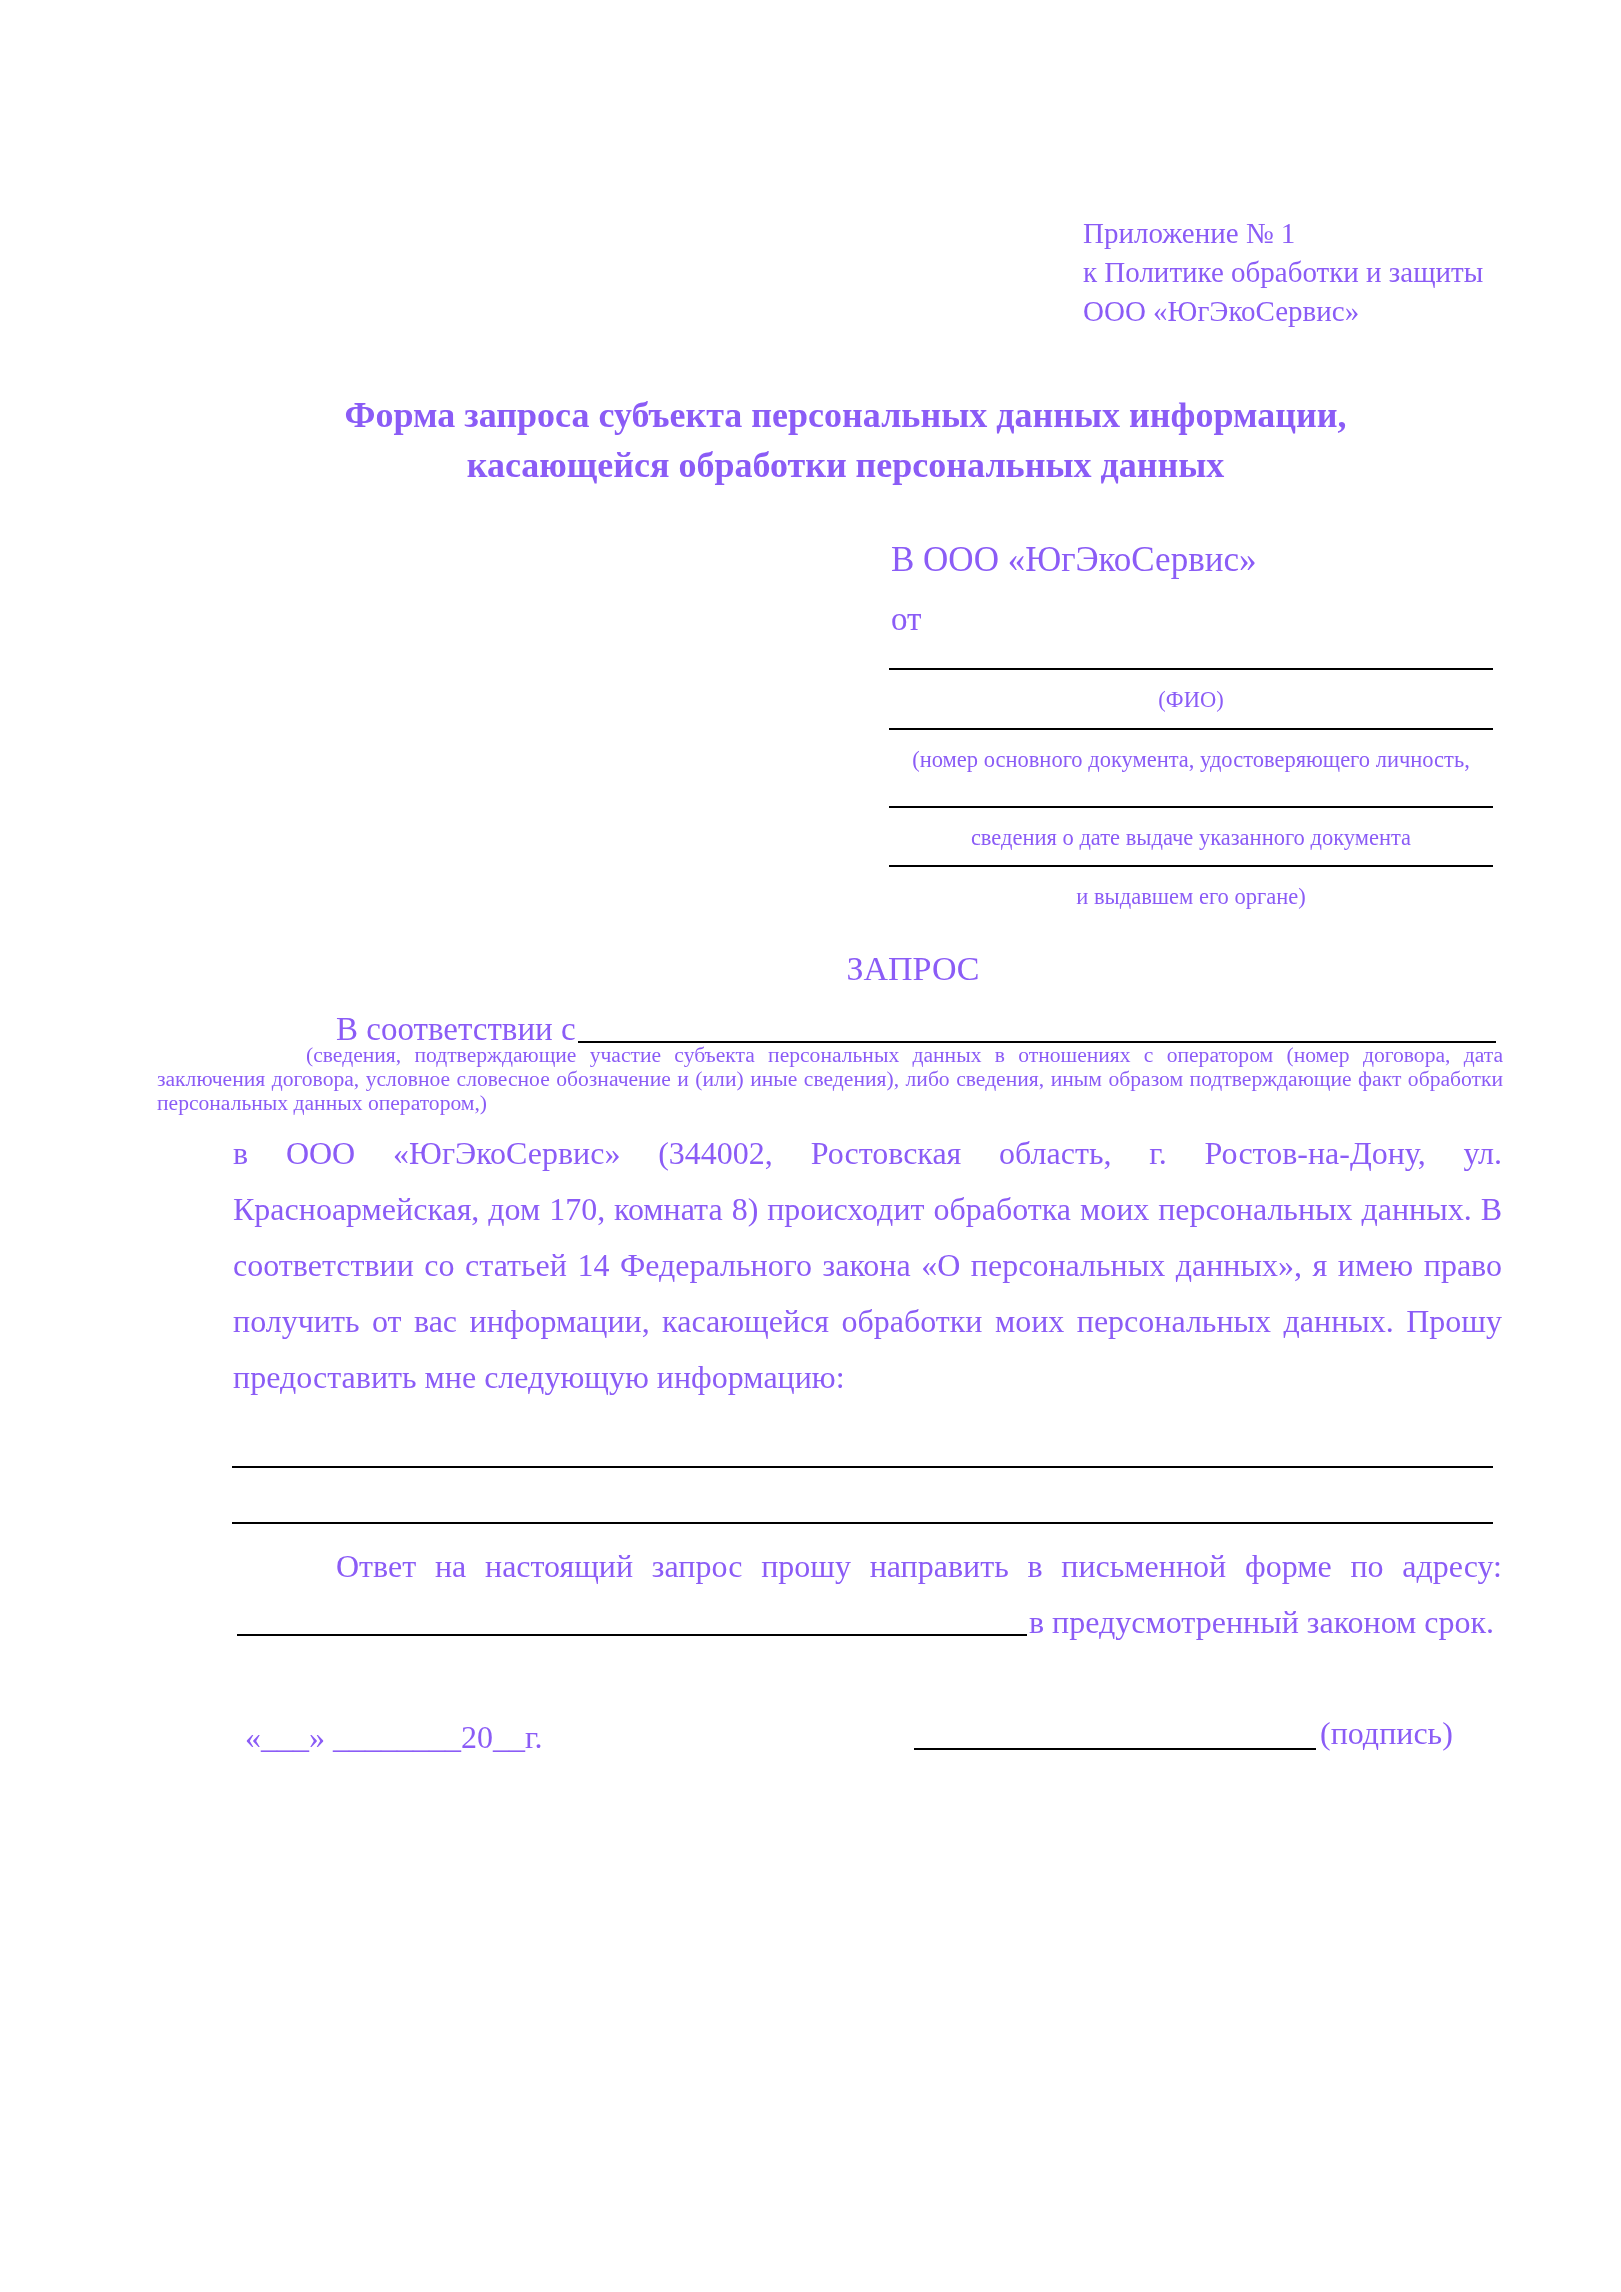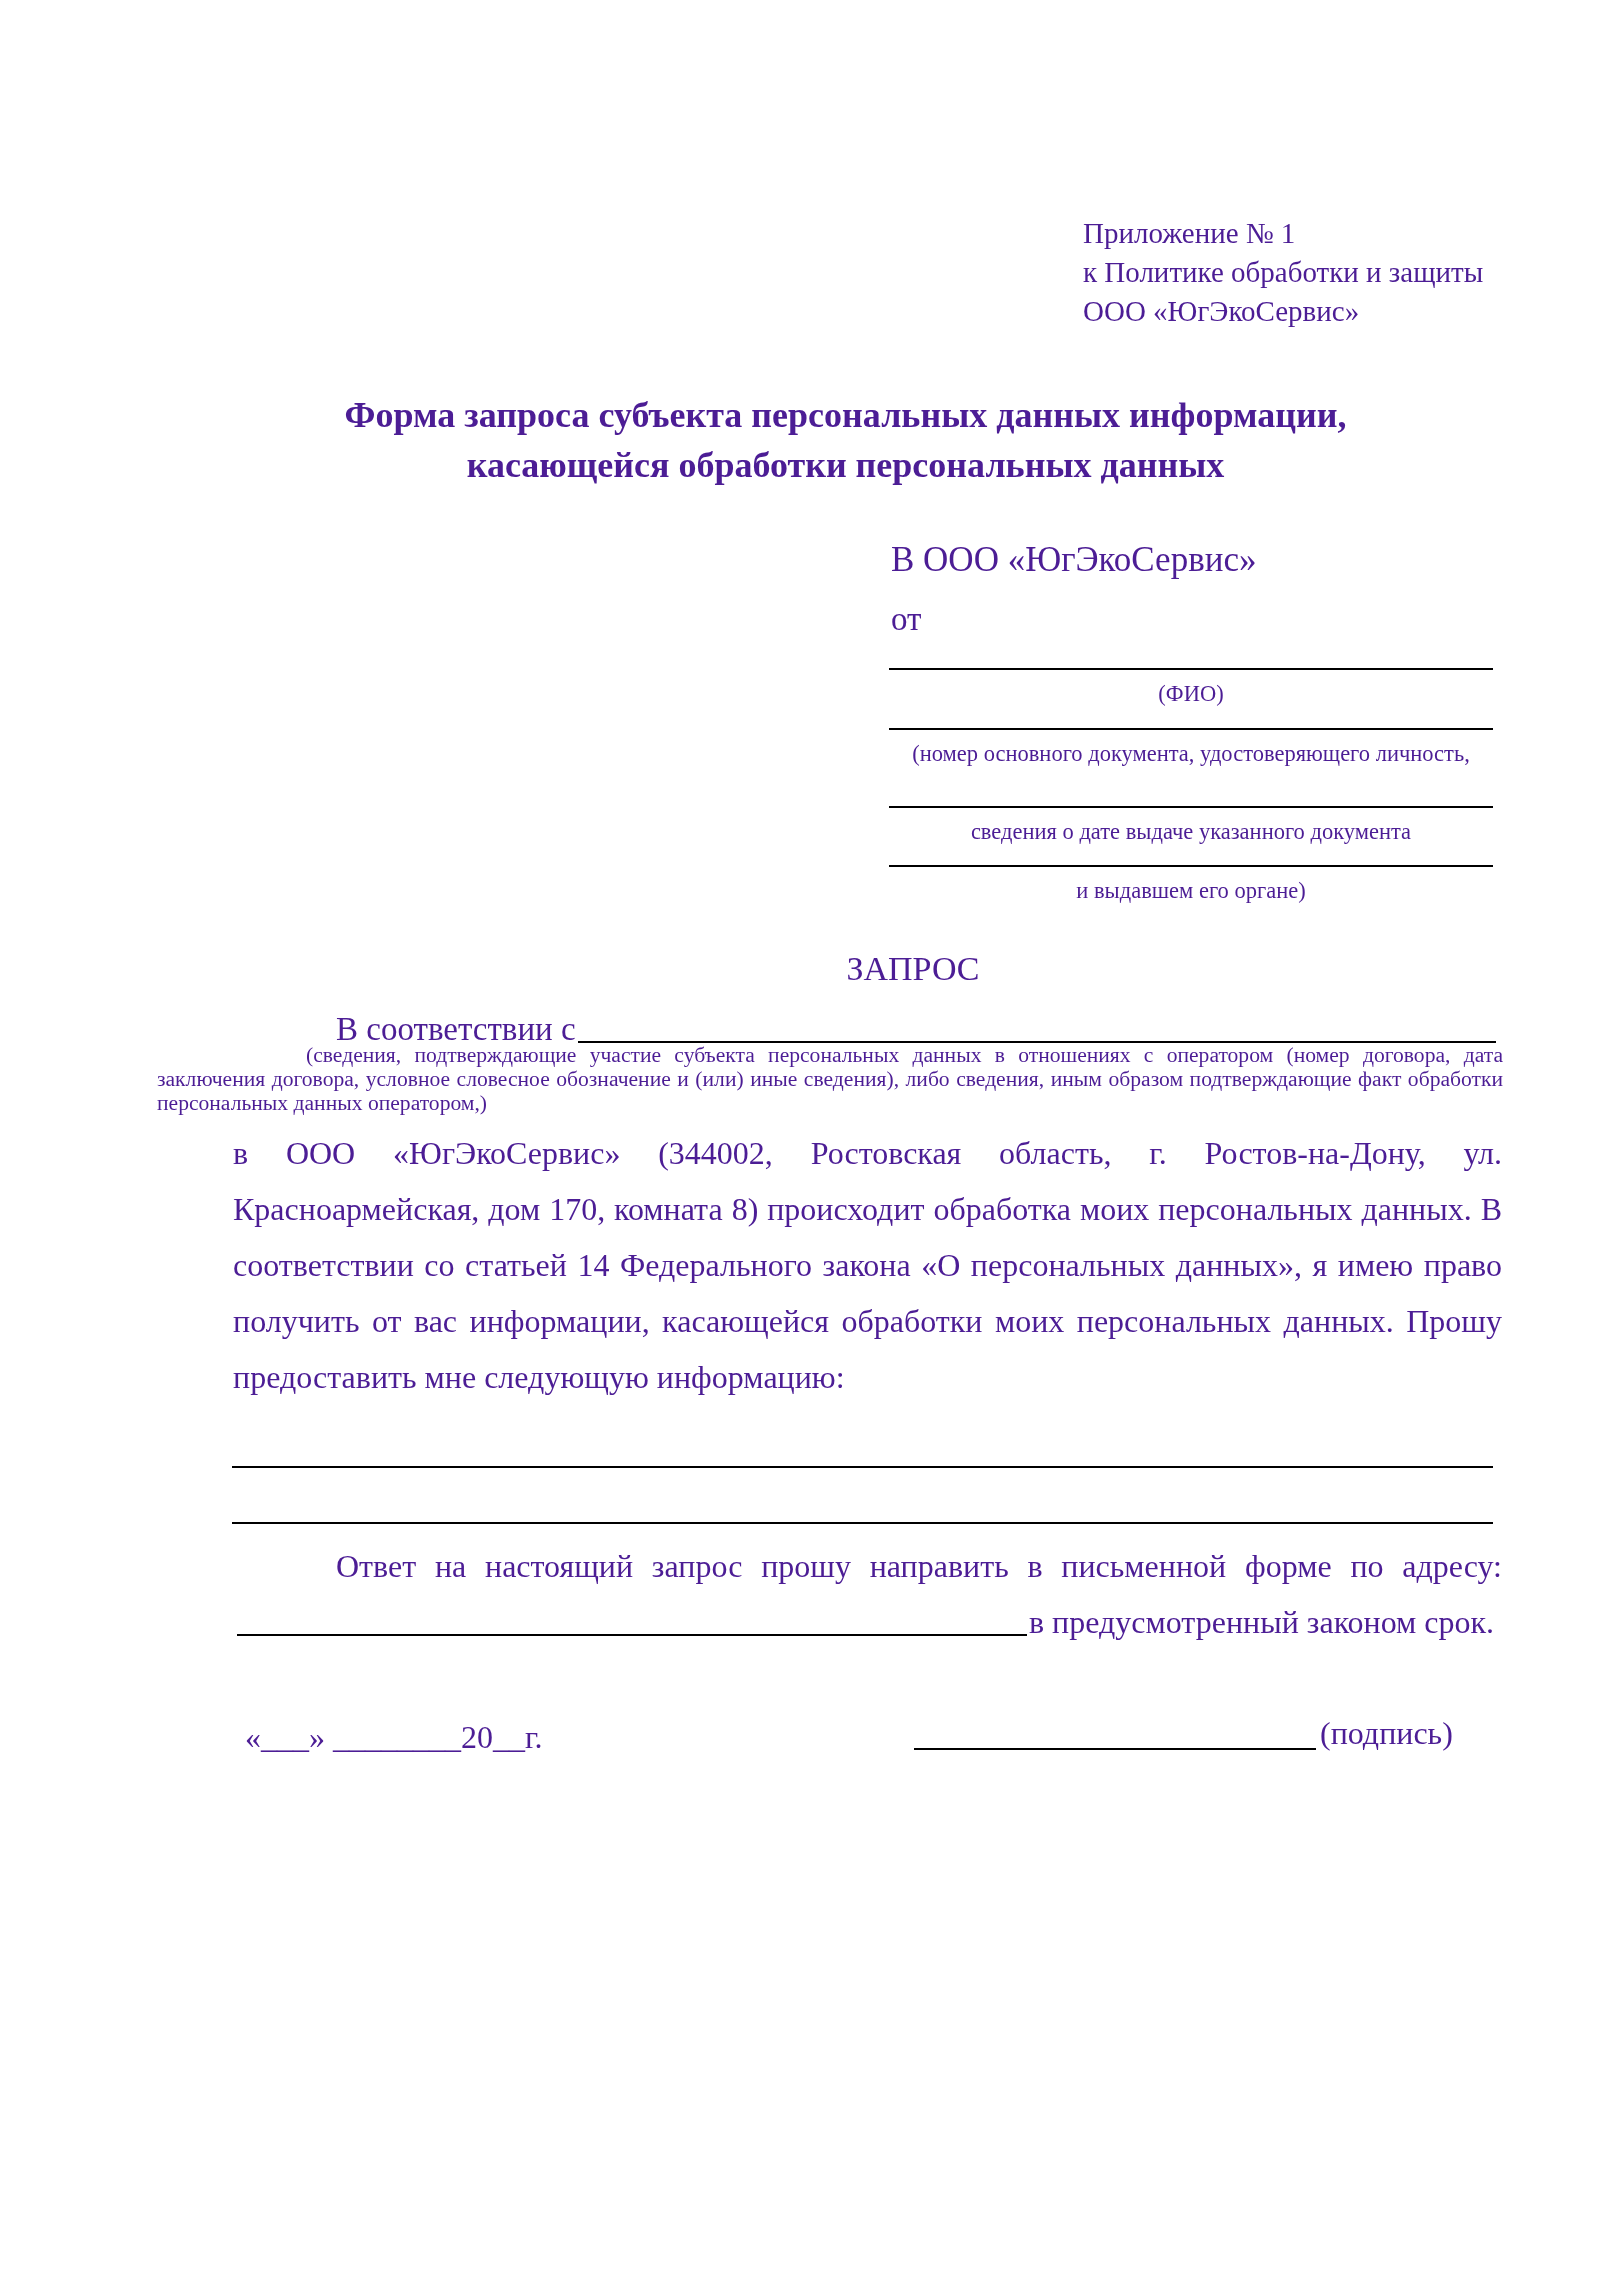--- a/index.html
+++ b/index.html
@@ -2,21 +2,21 @@
 <html lang="ru"><head>
 <meta charset="utf-8">
 <style>
   html,body{margin:0;padding:0;background:#888;}
   .page{
     position:relative;
     width:1621px;height:2293px;
     margin:0 auto;
     background:#ffffff;
     font-family:"Liberation Serif","DejaVu Serif",serif;
-    color:#4c1d95;
+    color:#8b5cf6;
     overflow:hidden;
   }
   .abs{position:absolute;}
 
   .header-block{
     left:1083px;top:214px;
     font-size:29px;line-height:39px;
     white-space:nowrap;
   }
 
@@ -29,21 +29,21 @@
 
   .addr-to{left:891px;top:540px;font-size:35px;white-space:nowrap;}
   .addr-from{left:891px;top:601px;font-size:33px;}
 
   .fline{
     position:absolute;
     left:889px;width:604px;
     border-top:2.9px solid #000;
     text-align:center;
   }
-  .fcap{font-size:22.5px;padding-top:0;line-height:27.4px;margin-top:10px;}
+  .fcap{font-size:22.5px;padding-top:16px;line-height:27.4px;}
 
   .zapros{
     left:324px;top:950px;width:1178px;
     text-align:center;
     font-size:34px;
   }
 
   .intro-line{left:336px;top:1011px;font-size:33px;white-space:nowrap;}
   .rule{position:absolute;border-top:2.9px solid #000;height:0;}
 

